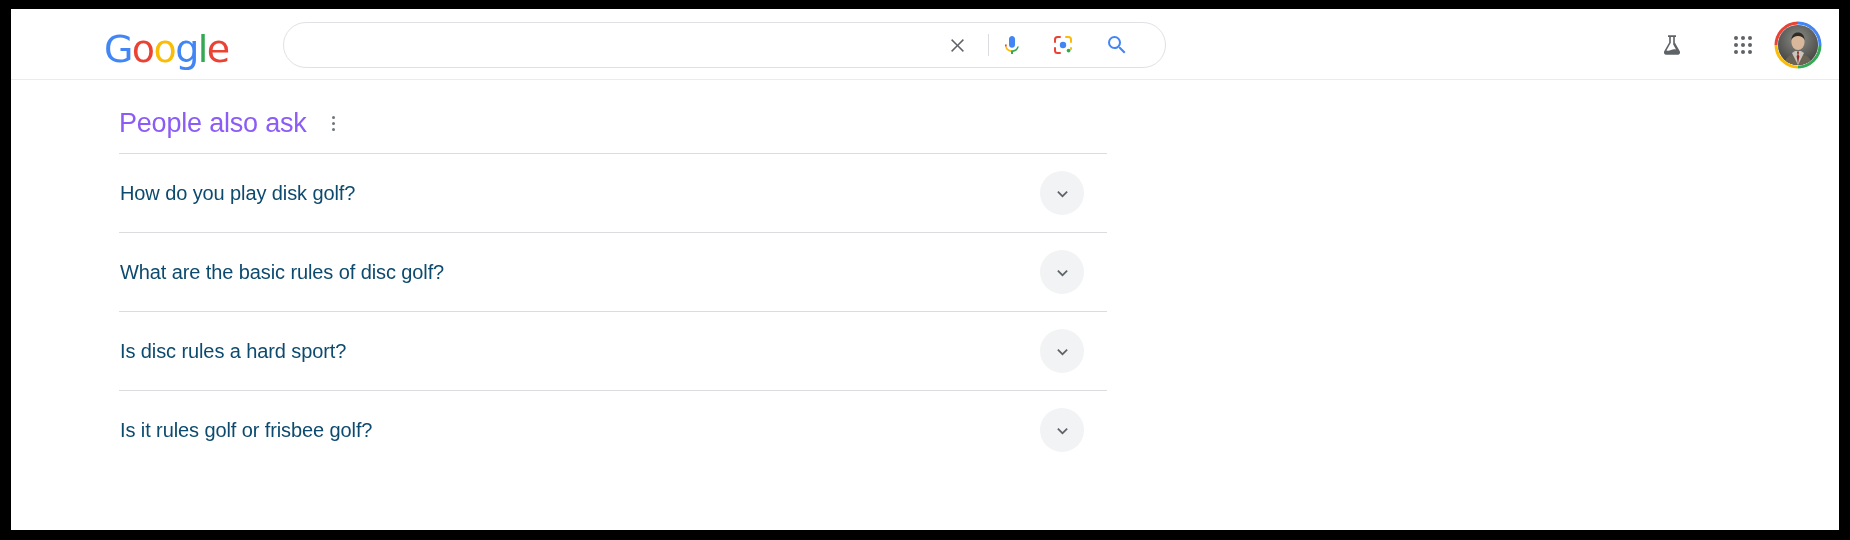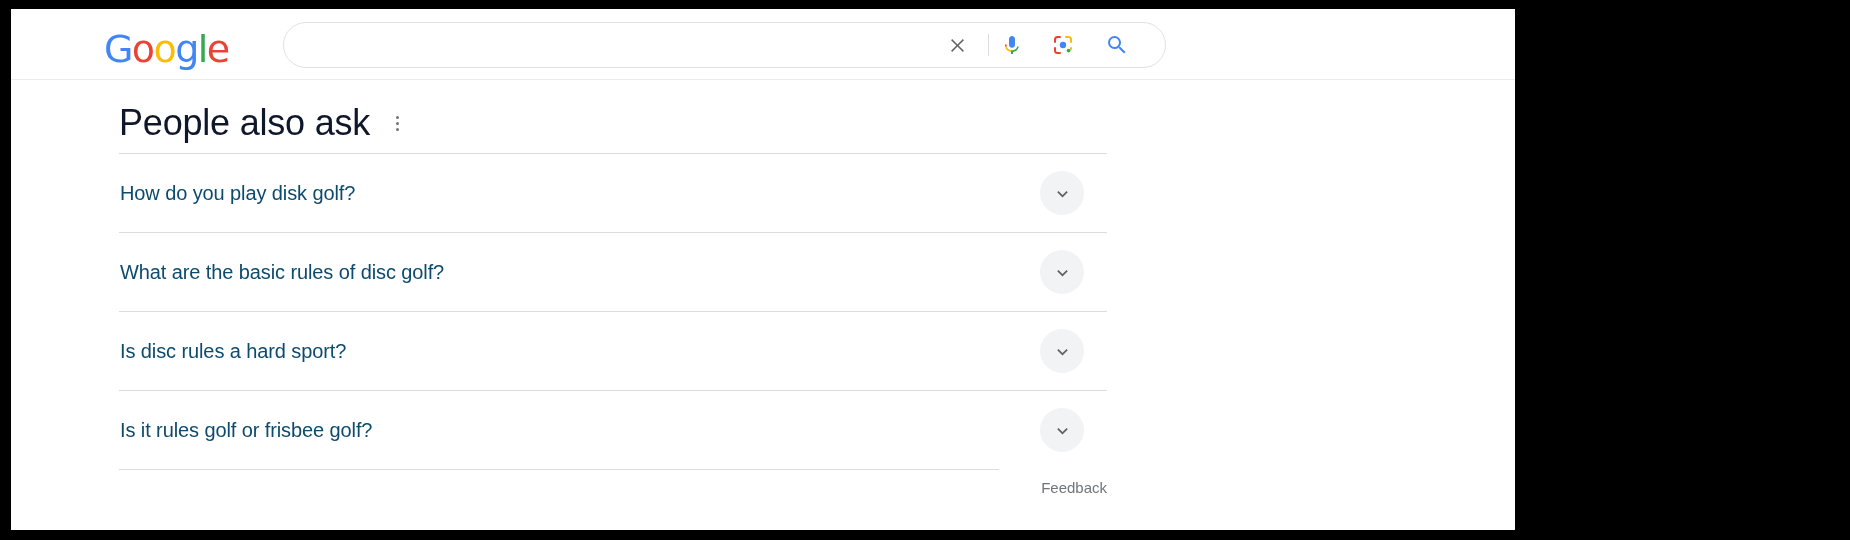--- a/index.html
+++ b/index.html
@@ -20,21 +20,21 @@
     left: 0; top: 0;
     width: 1850px;
     height: 540px;
     background: #000000;
     box-sizing: border-box;
   }
   .page {
     position: absolute;
     left: 11px;
     top: 9px;
-    width: 1504px;
+    width: 1828px;
     height: 521px;
     background: #ffffff;
     overflow: hidden;
   }
 
   
   .header {
     position: absolute;
     left: 0; top: 0;
     width: 1828px;
@@ -180,22 +180,22 @@
 
   .paa-title-row {
     position: absolute;
     left: 108px;
     top: 26px;
     display: flex;
     align-items: center;
     height: 34px;
   }
   .paa-title {
-    font-size: 36px;
-    color: #0f172a;
+    font-size: 27px;
+    color: #8b5cf6;
     font-family: "Liberation Sans", sans-serif;
     font-weight: 400;
     letter-spacing: -0.2px;
     white-space: nowrap;
   }
   .kebab {
     margin-left: 18px;
     width: 18px;
     height: 26px;
     display: flex;
@@ -411,22 +411,18 @@
 
         <div class="paa-item">
           <div class="paa-q">Is it rules golf or frisbee golf?</div>
           <div class="chev-btn">
             <svg width="21" height="21" viewBox="0 0 24 24">
               <path d="M7.4 9.1 L12 13.7 L16.6 9.1 L18 10.5 L12 16.5 L6 10.5 Z" fill="#5f6368"></path>
             </svg>
           </div>
         </div>
 
-        <div class="paa-footer">
-          <div class="rule"></div>
-          <div class="feedback">Feedback</div>
-        </div>
 
       </div>
     </div>
 
   </div>
 </div>
 
 </body></html>

